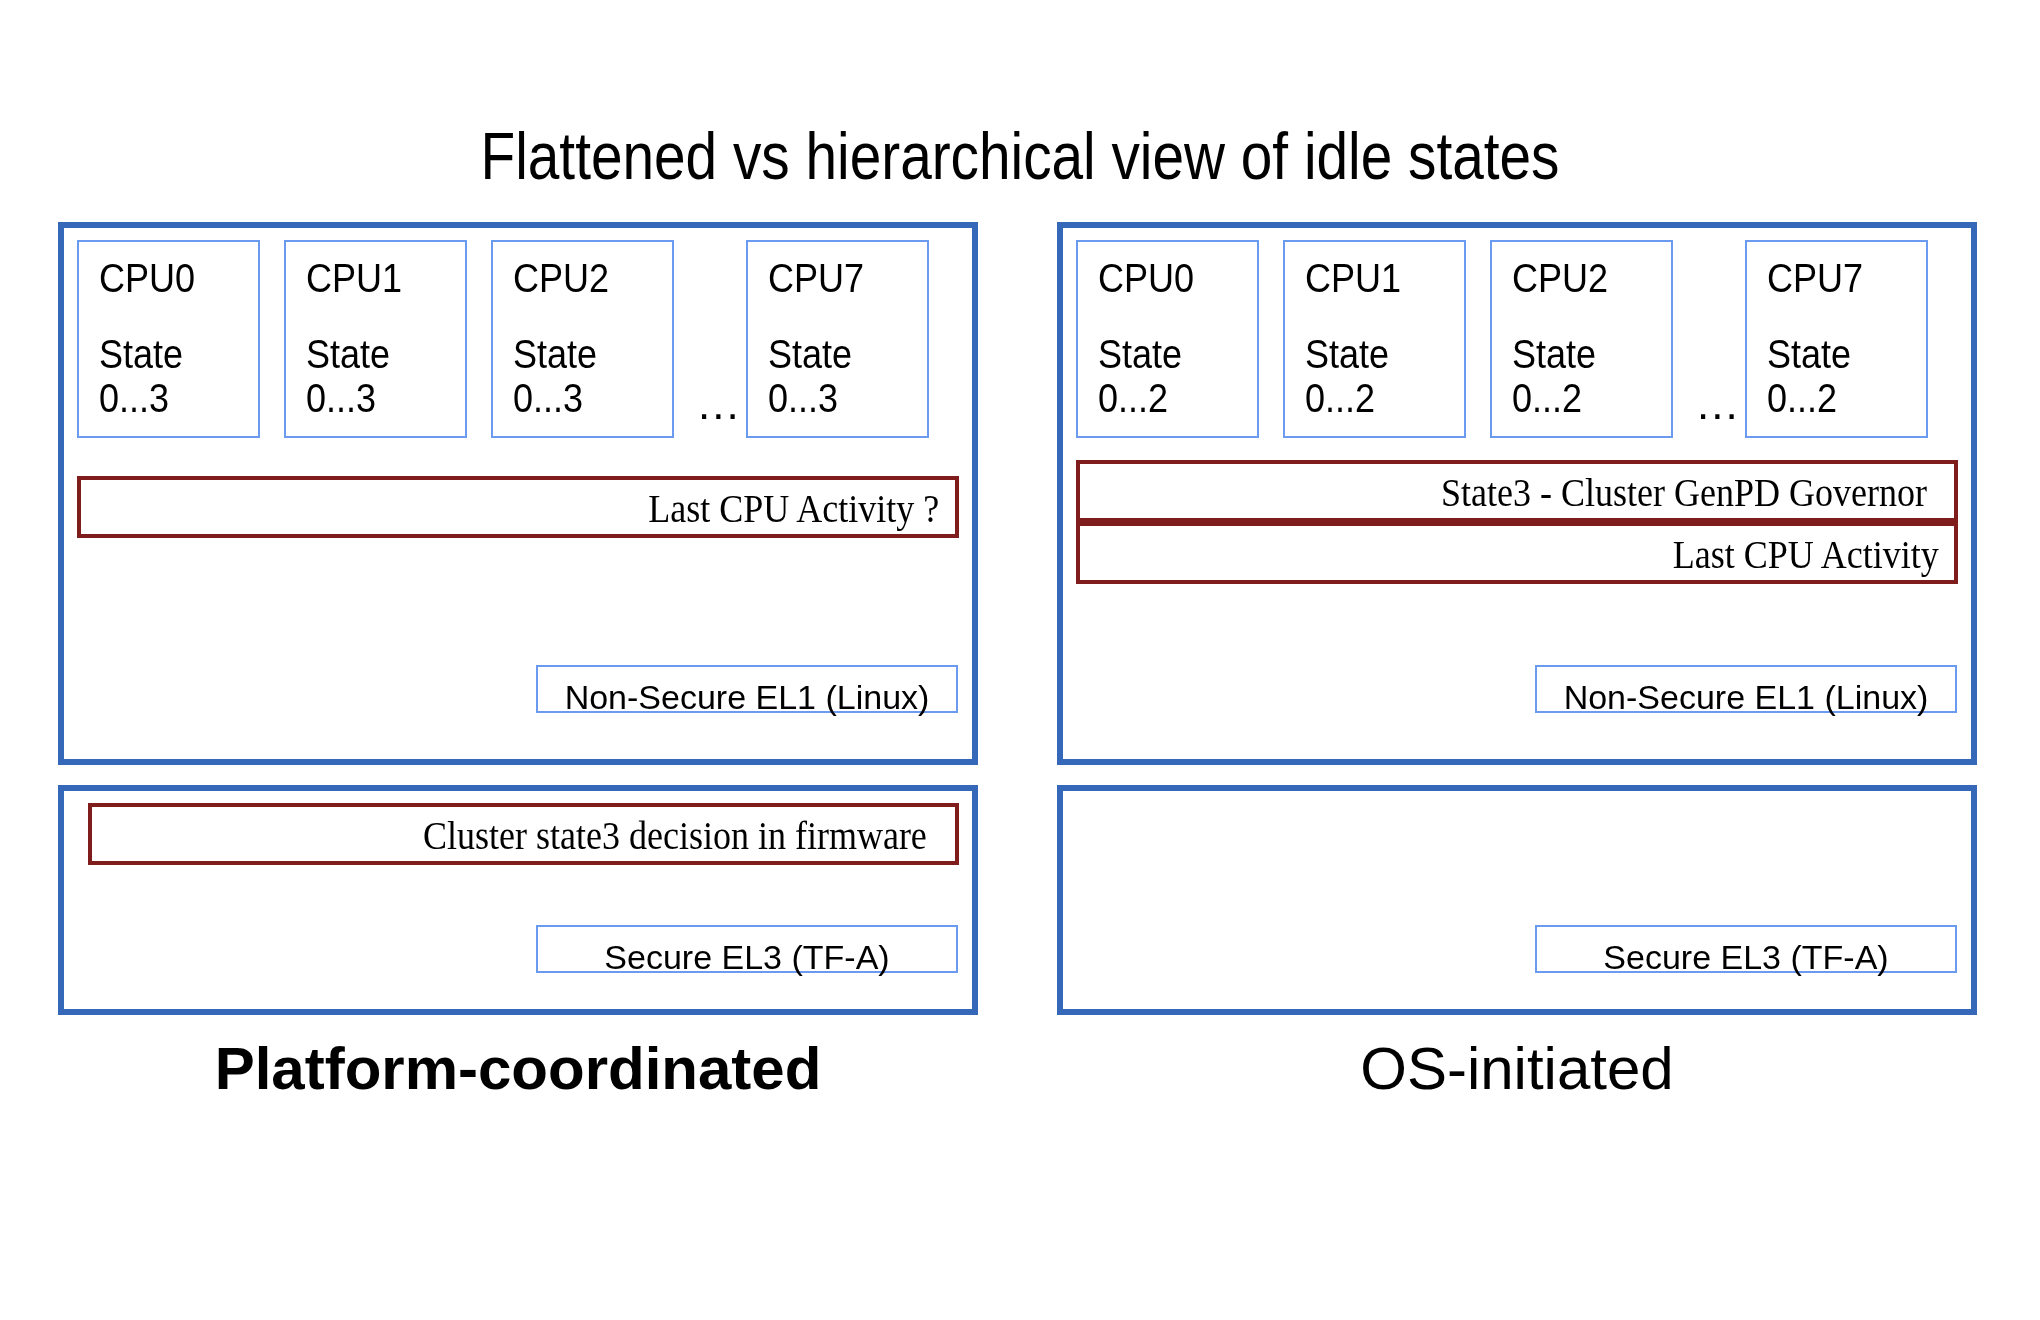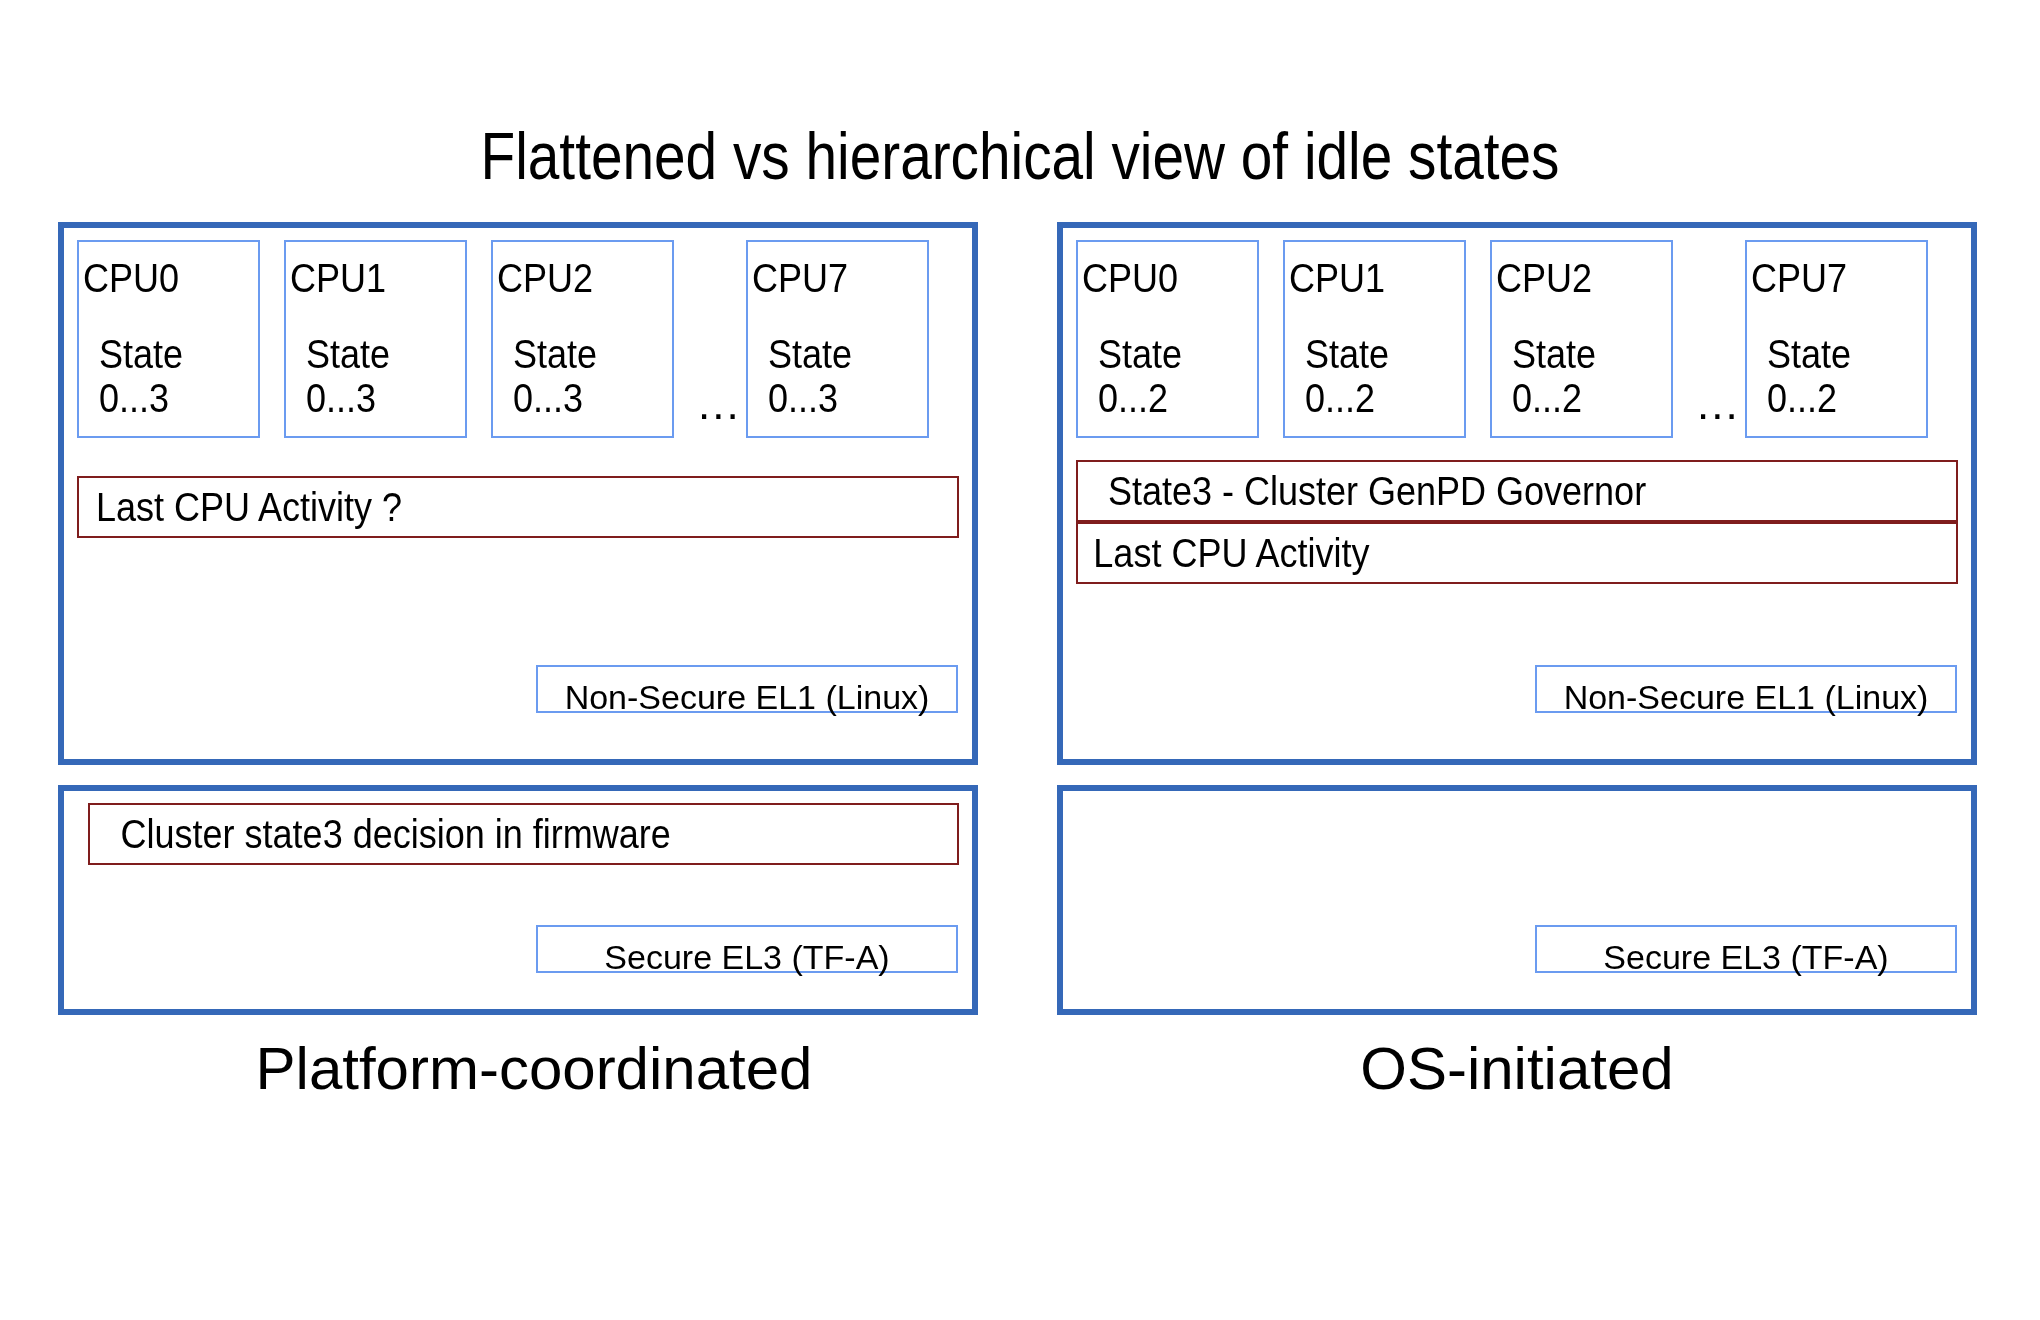--- a/index.html
+++ b/index.html
@@ -66,21 +66,21 @@
     display: flex;
     align-items: flex-start;
   }
   .cpu-box {
     box-sizing: border-box;
     border: 2px solid #6b9bf0;
     background: #ffffff;
     width: 183px;
     height: 198px;
     margin-right: 24px;
-    padding: 14px 0 0 4px;
+    padding: 14px 0 0 20px;
     position: relative;
   }
   .cpu-box.last { margin-right: 16px; }
   .cpu-name {
     font-family: "Liberation Sans Narrow", "Liberation Sans", sans-serif;
     font-size: 40px;
     line-height: 44px;
     transform: scaleX(0.9);
     transform-origin: left center;
   }
@@ -102,26 +102,26 @@
     padding-bottom: 12px;
     width: 24px;
     margin-right: 24px;
     text-align: center;
     letter-spacing: 2px;
   }
 
   
   .bar {
     box-sizing: border-box;
-    border: 2px solid #7f1d1d;
+    border: 4px solid #7f1d1d;
     background: #ffffff;
     height: 62px;
     line-height: 58px;
-    text-align: left;
-    font-family: Liberation Sans, sans-serif;
+    text-align: right;
+    font-family: Liberation Serif, serif;
     font-size: 40px;
     white-space: nowrap;
   }
   .bar > span {
     display: inline-block;
     transform: scaleX(0.9);
   }
   .bar-lastcpu-left   { margin-top: 38px; }
   .bar-genpd-right    { margin-top: 22px; }
   .bar-lastcpu-right  { }
@@ -156,21 +156,21 @@
     position: absolute;
     top: 1034px;
     width: 920px;
     text-align: center;
     font-family: "Liberation Sans Narrow", "Liberation Sans", sans-serif;
     font-size: 60px;
     line-height: 70px;
     white-space: nowrap;
   }
   .caption > span { display: inline-block; }
-  .caption.left  { left: 74px;  }
+  .caption.left  { left: 58px; font-weight: bold;  }
   .caption.right { left: 1057px; }
 </style>
 </head>
 <body>
 
 <div class="slide-title">Flattened vs hierarchical view of idle states</div>
 
 <div class="column left">
 
   <div class="panel panel-el1">

